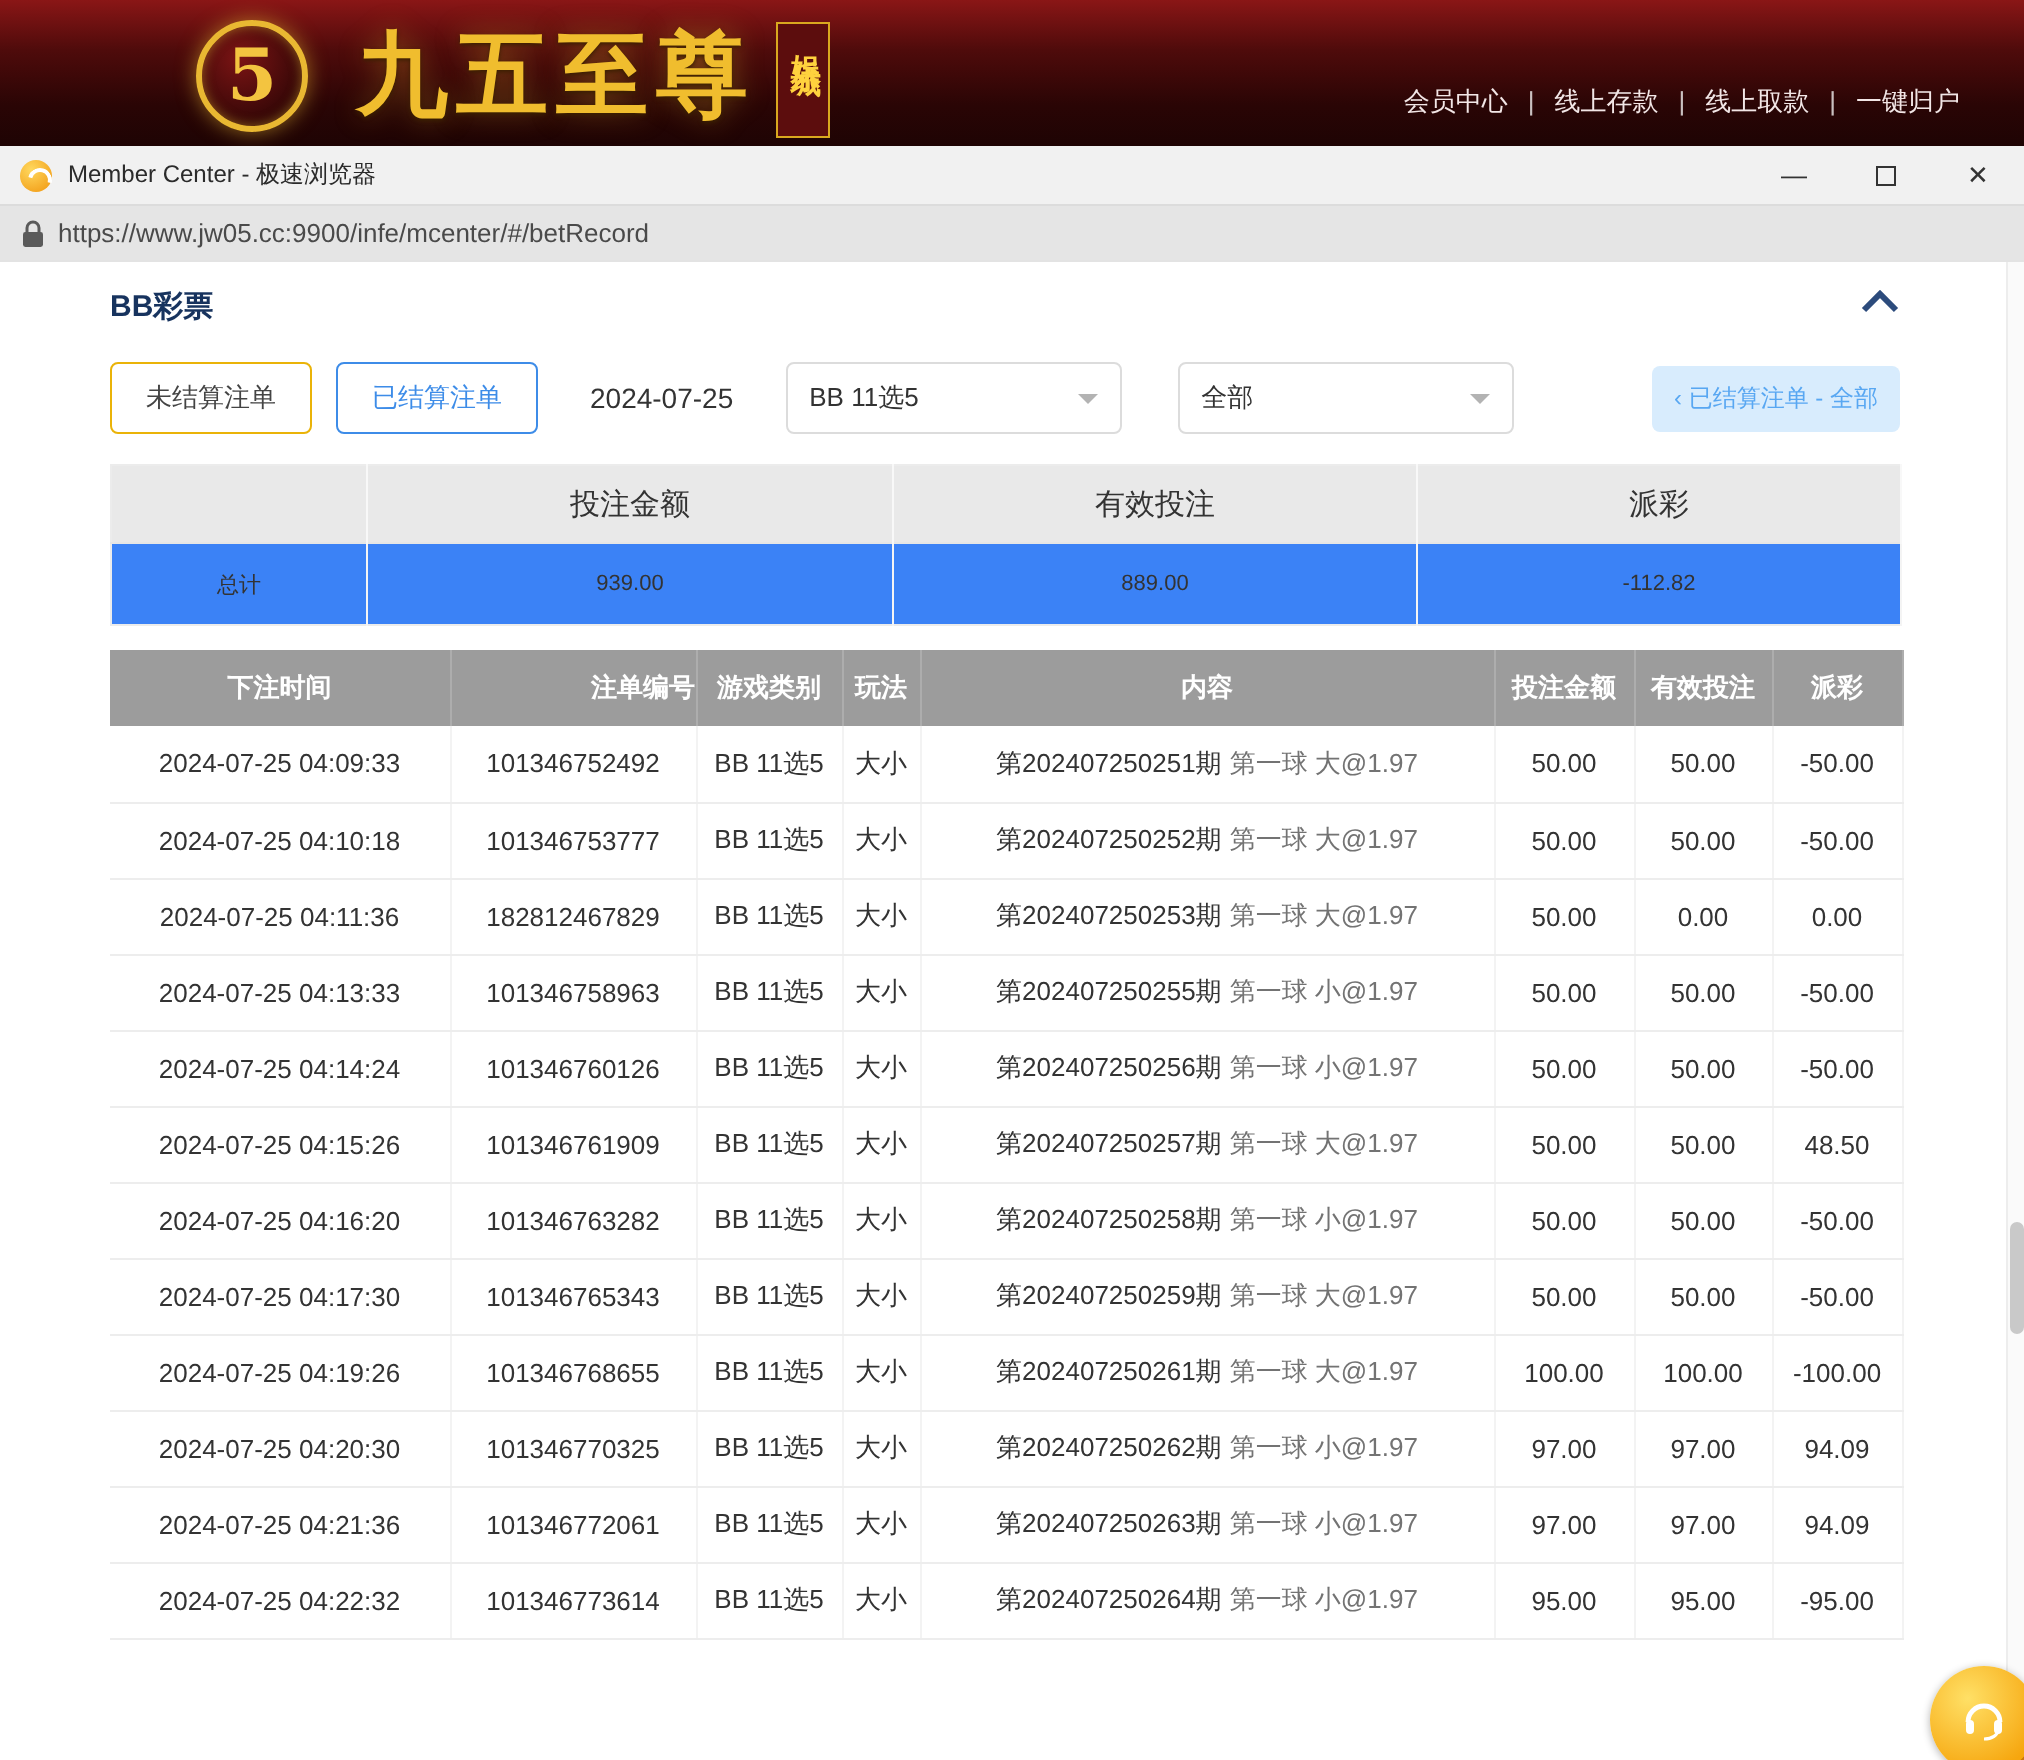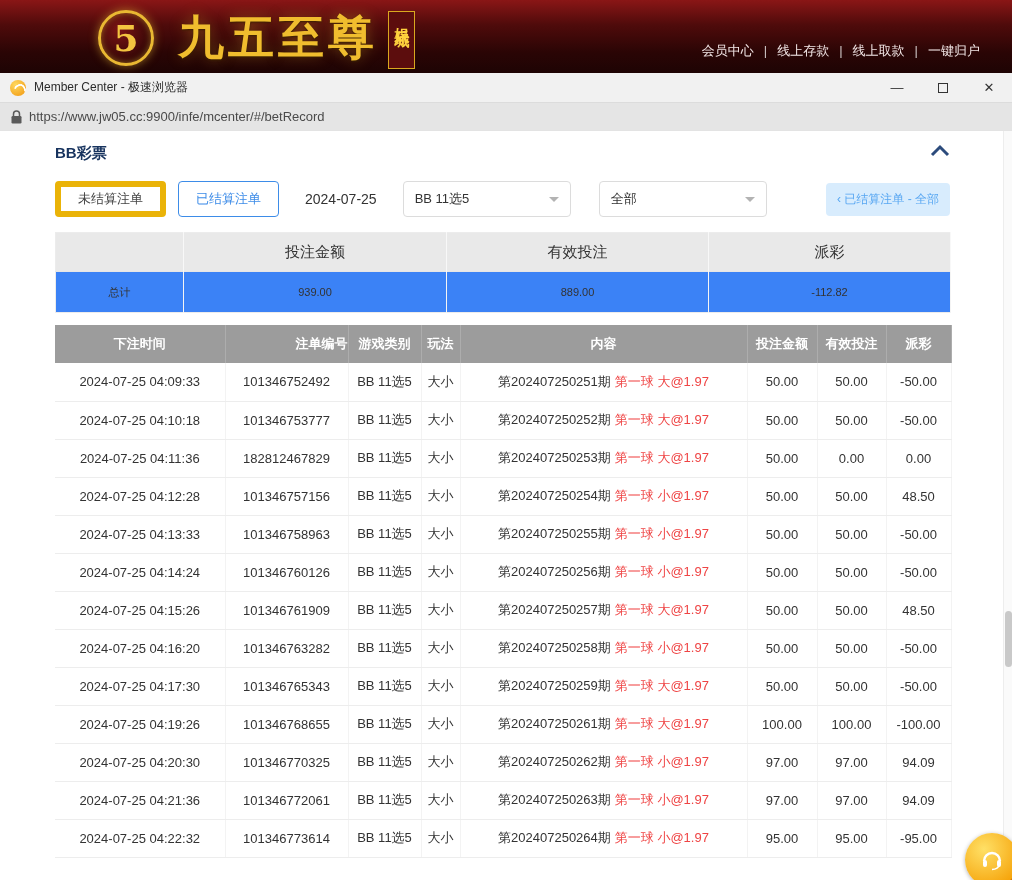--- a/index.html
+++ b/index.html
@@ -49,21 +49,21 @@
 
   
   .content { position:relative; padding:0 62px 0 55px; }
   .section-head { margin-top:13px; display:flex; justify-content:space-between; }
   .section-title { font-size:15px; font-weight:bold; color:#17335e; }
   .collapse-icon { cursor:pointer; display:flex; }
 
   .filter-row { margin-top:18px; display:flex; align-items:center; }
   .btn { height:36px; padding:0 17px; border-radius:4px; background:#fff; font-size:13px;
     cursor:pointer; display:flex; align-items:center; }
-  .btn-plain { border:6px solid #eab308; color:#444; }
+  .btn-plain { border:1px solid #eab308; color:#444; }
   .btn-active { border:1px solid #3d8ce8; color:#3d8ce8; margin-left:12px; }
   .filter-date { margin:0 26px; font-size:14px; color:#333; }
   .select { width:168px; height:36px; border:1px solid #dcdcdc; border-radius:4px;
     display:flex; align-items:center; justify-content:space-between; padding:0 11px;
     font-size:13px; color:#333; cursor:pointer; background:#fff; }
   .select + .select { margin-left:28px; }
   .caret { width:0; height:0; border-left:5px solid transparent; border-right:5px solid transparent;
     border-top:5px solid #b3b3b3; }
   .back-link { margin-left:auto; background:#d8ecfd; color:#58a7f2; font-size:12px;
     padding:8px 11px; border-radius:4px; cursor:pointer; }
@@ -80,21 +80,21 @@
   
   .bet-table { margin-top:12px; }
   .bet-table th { background:#9c9c9c; color:#fff; font-weight:bold; font-size:13px;
     height:38px; border-right:1px solid #adadad; }
   .bet-table td { height:38px; text-align:center; font-size:13px; color:#333;
     border-bottom:1px solid #ededed; border-right:1px solid #f3f3f3; background:#fff;
     overflow:hidden; white-space:nowrap; }
   .col0{width:170px;} .col1{width:123px;text-align:right;} .col2{width:73px;} .col3{width:39px;}
   .col4{width:287px;} .col5{width:70px;} .col6{width:69px;} .col7{width:65px;}
   .neg { color:#e02525; }
-  .pick { color:#ef4444; margin-left:4px; }
+  .pick { color:#737373; margin-left:4px; }
 
   
   .scroll-track { position:absolute; top:131px; right:0; bottom:0; width:9px;
     background:#fafafa; border-left:1px solid #ededed; }
   .scroll-thumb { position:absolute; top:480px; left:1px; width:7px; height:56px;
     background:#c9c9c9; border-radius:4px; cursor:pointer; }
 
   
   .chat-corner { position:absolute; right:-16px; bottom:-16px; width:34px; height:34px;
     background:#ef8b10; transform:rotate(45deg); }
@@ -238,30 +238,20 @@
           <td class="col0">2024-07-25 04:11:36</td>
           <td class="col1">182812467829</td>
           <td class="col2">BB 11选5</td>
           <td class="col3">大小</td>
           <td class="col4"><span>第202407250253期</span><span class="pick">第一球 大@1.97</span></td>
           <td class="col5">50.00</td>
           <td class="col6">0.00</td>
           <td class="col7">0.00</td>
         </tr>
         <tr>
-          <td class="col0">2024-07-25 04:12:28</td>
-          <td class="col1">101346757156</td>
-          <td class="col2">BB 11选5</td>
-          <td class="col3">大小</td>
-          <td class="col4"><span>第202407250254期</span><span class="pick">第一球 小@1.97</span></td>
-          <td class="col5">50.00</td>
-          <td class="col6">50.00</td>
-          <td class="col7">48.50</td>
-        </tr>
-        <tr>
           <td class="col0">2024-07-25 04:13:33</td>
           <td class="col1">101346758963</td>
           <td class="col2">BB 11选5</td>
           <td class="col3">大小</td>
           <td class="col4"><span>第202407250255期</span><span class="pick">第一球 小@1.97</span></td>
           <td class="col5">50.00</td>
           <td class="col6">50.00</td>
           <td class="col7 neg">-50.00</td>
         </tr>
         <tr>

